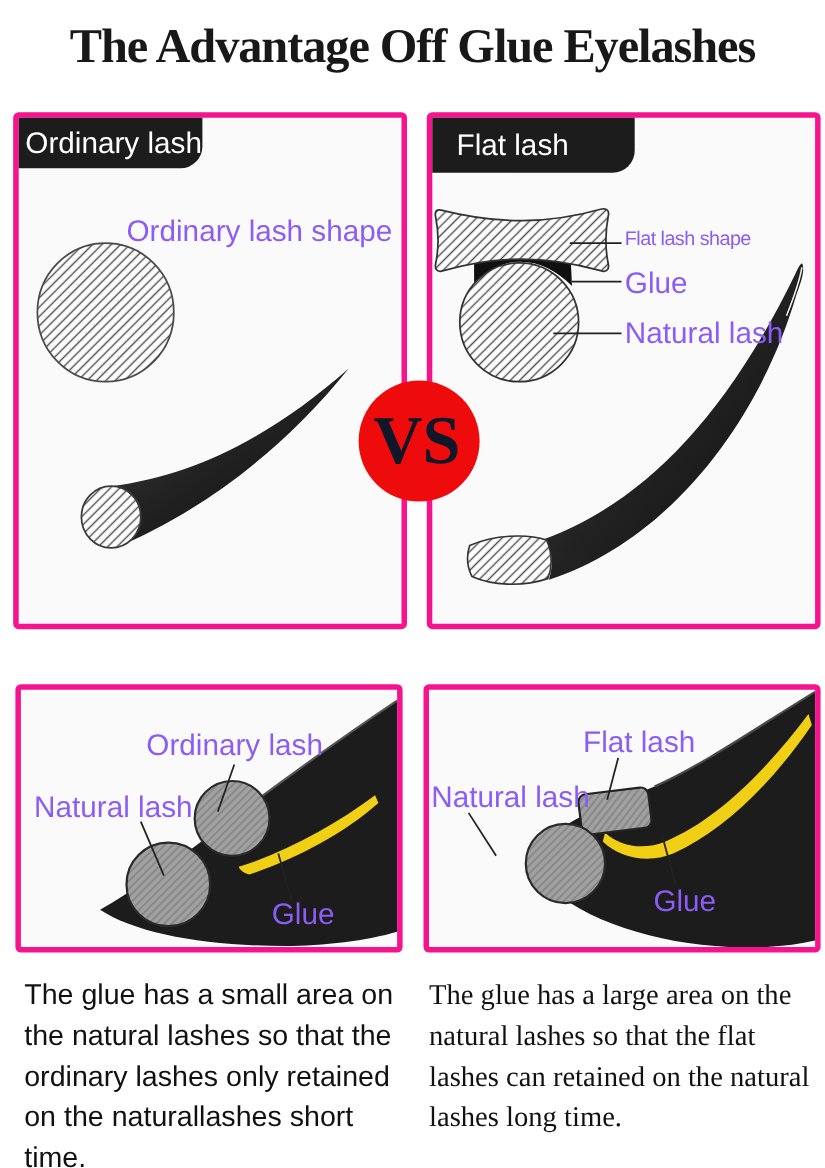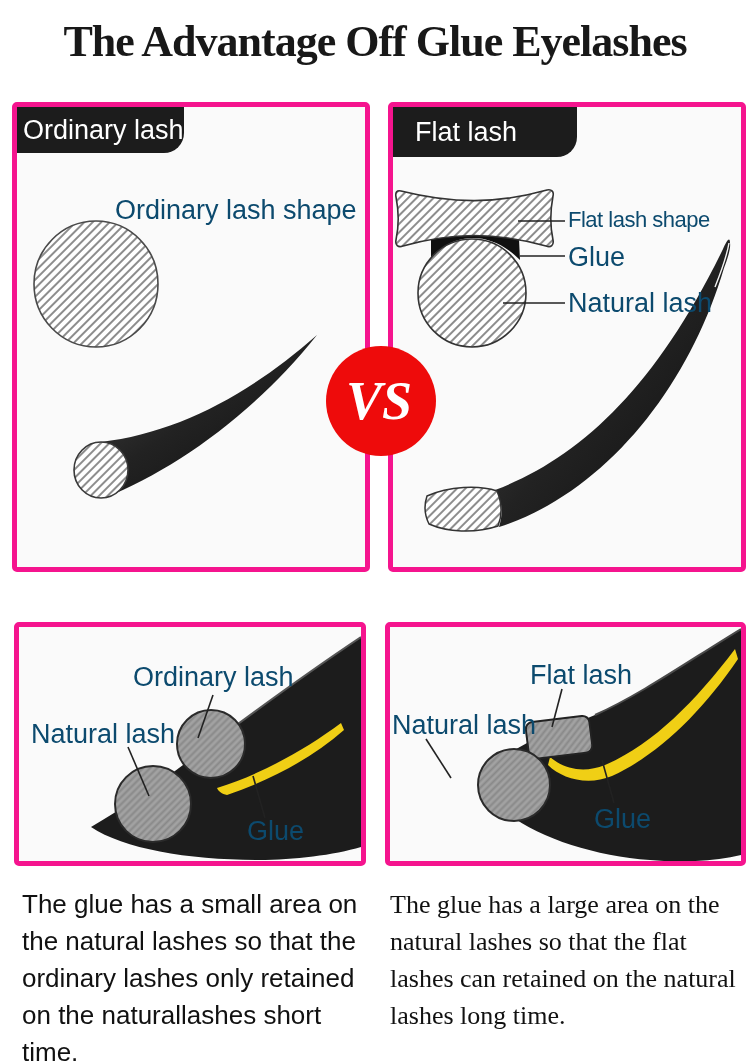--- a/index.html
+++ b/index.html
@@ -27,43 +27,43 @@
   #panel-bl{left:14px;top:622px;width:352px;height:244px;}
   #panel-br{left:385px;top:622px;width:361px;height:244px;}
   .art{position:absolute;left:0;top:0;width:100%;height:100%;}
   .tab{
     position:absolute;left:0;top:0;background:var(--ink);color:#ffffff;
     border-radius:0 0 20px 0;font-size:27px;display:flex;align-items:center;
   }
   #panel-tl .tab{width:161px;height:46px;padding-left:6px;}
   #panel-tr .tab{width:162px;height:50px;padding-left:22px;}
   .lbl{
-    position:absolute;font-size:27px;color:#0c4a6e;white-space:nowrap;line-height:1.05;
+    position:absolute;font-size:27px;color:#8b5cf6;white-space:nowrap;line-height:1.05;
   }
   
   .tl-shape{left:98px;top:89px;}
   
-  .tr-shape{left:175px;top:101px;font-size:22px;letter-spacing:-0.5px;}
+  .tr-shape{left:175px;top:101px;font-size:18px;letter-spacing:-0.5px;}
   .tr-glue{left:175px;top:136px;}
   .tr-natural{left:175px;top:182px;}
   
   .bl-ordinary{left:114px;top:36px;}
   .bl-natural{left:12px;top:93px;}
   .bl-glue{left:228px;top:190px;}
   
   .br-flat{left:140px;top:34px;}
   .br-natural{left:2px;top:84px;}
   .br-glue{left:204px;top:178px;}
   .vs-badge{
     position:absolute;left:326px;top:346px;width:110px;height:110px;border-radius:50%;
     background:var(--red);display:flex;align-items:center;justify-content:center;z-index:5;
   }
   .vs-badge span{
-    font-family:"Liberation Serif","DejaVu Serif",serif;font-style:italic;font-weight:700;
-    font-size:54px;color:#ffffff;padding-right:4px;
+    font-family:"Liberation Serif","DejaVu Serif",serif;font-weight:700;
+    font-size:62px;color:#0f172a;padding-right:4px;
   }
   .caption{
     position:absolute;top:886px;font-size:26px;line-height:37px;color:#111111;
   }
   #caption-left{left:22px;width:356px;}
   #caption-right{left:390px;width:354px;font-family:Liberation Serif, serif;}
 </style>
 </head>
 <body>
 

